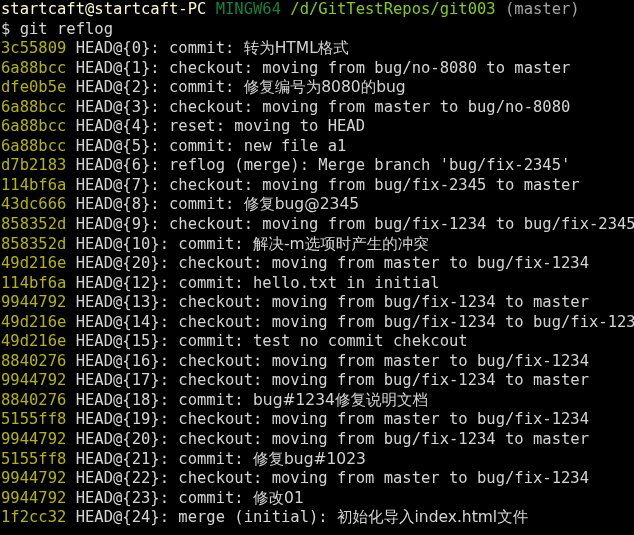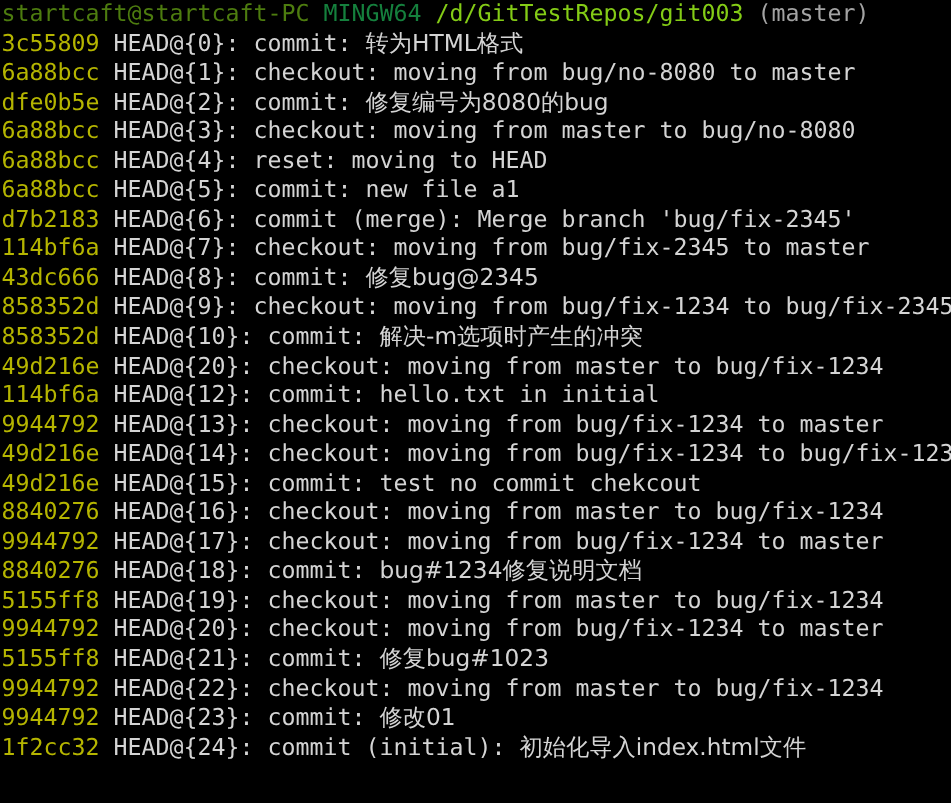--- a/index.html
+++ b/index.html
@@ -25,61 +25,62 @@
     font-size: 15.5px;
     line-height: 19.55px;
     height: 19.55px;
     white-space: pre;
     letter-spacing: 0px;
     color: #cccccc;
     padding-left: 1px;
     font-family: "DejaVu Sans Mono", "Liberation Mono", monospace;
   }
   .prompt-line { font-size: 15.5px; }
-  .c-user   { color: #4d7c0f; }
+  .c-user   { color: #fef9c3; }
   .c-host   { color: #15803d; }
   .c-path   { color: #84cc16; }
   .c-branch { color: #a3a3a3; }
   .c-white  { color: #d4d4d4; }
   .c-hash   { color: #b5b500; }
   .c-text   { color: #d4d4d4; }
   .cjk {
     font-family: "DejaVu Sans", "Liberation Sans", sans-serif;
   }
   .reflog-list { margin: 0; padding: 0; }
 </style>
 </head>
 <body>
 
 <div id="terminal">
 
   <div class="line prompt-line"><span class="c-user">startcaft@startcaft-PC</span><span class="c-white"> </span><span class="c-host">MINGW64</span><span class="c-white"> </span><span class="c-path">/d/GitTestRepos/git003</span><span class="c-white"> </span><span class="c-branch">(master)</span></div>
 
+  <div class="line"><span class="c-white">$</span><span class="c-white"> </span><span class="c-white">git reflog</span></div>
 
   <div class="reflog-list" id="reflog-list">
       <div class="line"><span class="c-hash">3c55809</span><span class="c-text"> </span><span class="c-text">HEAD@{0}:</span><span class="c-text"> </span><span class="c-text">commit:</span><span class="c-text"> </span><span class="c-text cjk">转为HTML格式</span></div>
       <div class="line"><span class="c-hash">6a88bcc</span><span class="c-text"> </span><span class="c-text">HEAD@{1}:</span><span class="c-text"> </span><span class="c-text">checkout:</span><span class="c-text"> </span><span class="c-text">moving from bug/no-8080 to master</span></div>
       <div class="line"><span class="c-hash">dfe0b5e</span><span class="c-text"> </span><span class="c-text">HEAD@{2}:</span><span class="c-text"> </span><span class="c-text">commit:</span><span class="c-text"> </span><span class="c-text cjk">修复编号为8080的bug</span></div>
       <div class="line"><span class="c-hash">6a88bcc</span><span class="c-text"> </span><span class="c-text">HEAD@{3}:</span><span class="c-text"> </span><span class="c-text">checkout:</span><span class="c-text"> </span><span class="c-text">moving from master to bug/no-8080</span></div>
       <div class="line"><span class="c-hash">6a88bcc</span><span class="c-text"> </span><span class="c-text">HEAD@{4}:</span><span class="c-text"> </span><span class="c-text">reset:</span><span class="c-text"> </span><span class="c-text">moving to HEAD</span></div>
       <div class="line"><span class="c-hash">6a88bcc</span><span class="c-text"> </span><span class="c-text">HEAD@{5}:</span><span class="c-text"> </span><span class="c-text">commit:</span><span class="c-text"> </span><span class="c-text">new file a1</span></div>
-      <div class="line"><span class="c-hash">d7b2183</span><span class="c-text"> </span><span class="c-text">HEAD@{6}:</span><span class="c-text"> </span><span class="c-text">commit (merge):</span><span class="c-text"> </span><span class="c-text">Merge branch 'bug/fix-2345'</span></div>
+      <div class="line"><span class="c-hash">d7b2183</span><span class="c-text"> </span><span class="c-text">HEAD@{6}:</span><span class="c-text"> </span><span class="c-text">reflog (merge):</span><span class="c-text"> </span><span class="c-text">Merge branch 'bug/fix-2345'</span></div>
       <div class="line"><span class="c-hash">114bf6a</span><span class="c-text"> </span><span class="c-text">HEAD@{7}:</span><span class="c-text"> </span><span class="c-text">checkout:</span><span class="c-text"> </span><span class="c-text">moving from bug/fix-2345 to master</span></div>
       <div class="line"><span class="c-hash">43dc666</span><span class="c-text"> </span><span class="c-text">HEAD@{8}:</span><span class="c-text"> </span><span class="c-text">commit:</span><span class="c-text"> </span><span class="c-text cjk">修复bug@2345</span></div>
       <div class="line"><span class="c-hash">858352d</span><span class="c-text"> </span><span class="c-text">HEAD@{9}:</span><span class="c-text"> </span><span class="c-text">checkout:</span><span class="c-text"> </span><span class="c-text">moving from bug/fix-1234 to bug/fix-2345</span></div>
       <div class="line"><span class="c-hash">858352d</span><span class="c-text"> </span><span class="c-text">HEAD@{10}:</span><span class="c-text"> </span><span class="c-text">commit:</span><span class="c-text"> </span><span class="c-text cjk">解决-m选项时产生的冲突</span></div>
       <div class="line"><span class="c-hash">49d216e</span><span class="c-text"> </span><span class="c-text">HEAD@{20}:</span><span class="c-text"> </span><span class="c-text">checkout:</span><span class="c-text"> </span><span class="c-text">moving from master to bug/fix-1234</span></div>
       <div class="line"><span class="c-hash">114bf6a</span><span class="c-text"> </span><span class="c-text">HEAD@{12}:</span><span class="c-text"> </span><span class="c-text">commit:</span><span class="c-text"> </span><span class="c-text">hello.txt in initial</span></div>
       <div class="line"><span class="c-hash">9944792</span><span class="c-text"> </span><span class="c-text">HEAD@{13}:</span><span class="c-text"> </span><span class="c-text">checkout:</span><span class="c-text"> </span><span class="c-text">moving from bug/fix-1234 to master</span></div>
       <div class="line"><span class="c-hash">49d216e</span><span class="c-text"> </span><span class="c-text">HEAD@{14}:</span><span class="c-text"> </span><span class="c-text">checkout:</span><span class="c-text"> </span><span class="c-text">moving from bug/fix-1234 to bug/fix-1234</span></div>
       <div class="line"><span class="c-hash">49d216e</span><span class="c-text"> </span><span class="c-text">HEAD@{15}:</span><span class="c-text"> </span><span class="c-text">commit:</span><span class="c-text"> </span><span class="c-text">test no commit chekcout</span></div>
       <div class="line"><span class="c-hash">8840276</span><span class="c-text"> </span><span class="c-text">HEAD@{16}:</span><span class="c-text"> </span><span class="c-text">checkout:</span><span class="c-text"> </span><span class="c-text">moving from master to bug/fix-1234</span></div>
       <div class="line"><span class="c-hash">9944792</span><span class="c-text"> </span><span class="c-text">HEAD@{17}:</span><span class="c-text"> </span><span class="c-text">checkout:</span><span class="c-text"> </span><span class="c-text">moving from bug/fix-1234 to master</span></div>
       <div class="line"><span class="c-hash">8840276</span><span class="c-text"> </span><span class="c-text">HEAD@{18}:</span><span class="c-text"> </span><span class="c-text">commit:</span><span class="c-text"> </span><span class="c-text cjk">bug#1234修复说明文档</span></div>
       <div class="line"><span class="c-hash">5155ff8</span><span class="c-text"> </span><span class="c-text">HEAD@{19}:</span><span class="c-text"> </span><span class="c-text">checkout:</span><span class="c-text"> </span><span class="c-text">moving from master to bug/fix-1234</span></div>
       <div class="line"><span class="c-hash">9944792</span><span class="c-text"> </span><span class="c-text">HEAD@{20}:</span><span class="c-text"> </span><span class="c-text">checkout:</span><span class="c-text"> </span><span class="c-text">moving from bug/fix-1234 to master</span></div>
       <div class="line"><span class="c-hash">5155ff8</span><span class="c-text"> </span><span class="c-text">HEAD@{21}:</span><span class="c-text"> </span><span class="c-text">commit:</span><span class="c-text"> </span><span class="c-text cjk">修复bug#1023</span></div>
       <div class="line"><span class="c-hash">9944792</span><span class="c-text"> </span><span class="c-text">HEAD@{22}:</span><span class="c-text"> </span><span class="c-text">checkout:</span><span class="c-text"> </span><span class="c-text">moving from master to bug/fix-1234</span></div>
       <div class="line"><span class="c-hash">9944792</span><span class="c-text"> </span><span class="c-text">HEAD@{23}:</span><span class="c-text"> </span><span class="c-text">commit:</span><span class="c-text"> </span><span class="c-text cjk">修改01</span></div>
-      <div class="line"><span class="c-hash">1f2cc32</span><span class="c-text"> </span><span class="c-text">HEAD@{24}:</span><span class="c-text"> </span><span class="c-text">commit (initial):</span><span class="c-text"> </span><span class="c-text cjk">初始化导入index.html文件</span></div>
+      <div class="line"><span class="c-hash">1f2cc32</span><span class="c-text"> </span><span class="c-text">HEAD@{24}:</span><span class="c-text"> </span><span class="c-text">merge (initial):</span><span class="c-text"> </span><span class="c-text cjk">初始化导入index.html文件</span></div>
     </div>
 
 </div>
 
 </body></html>

